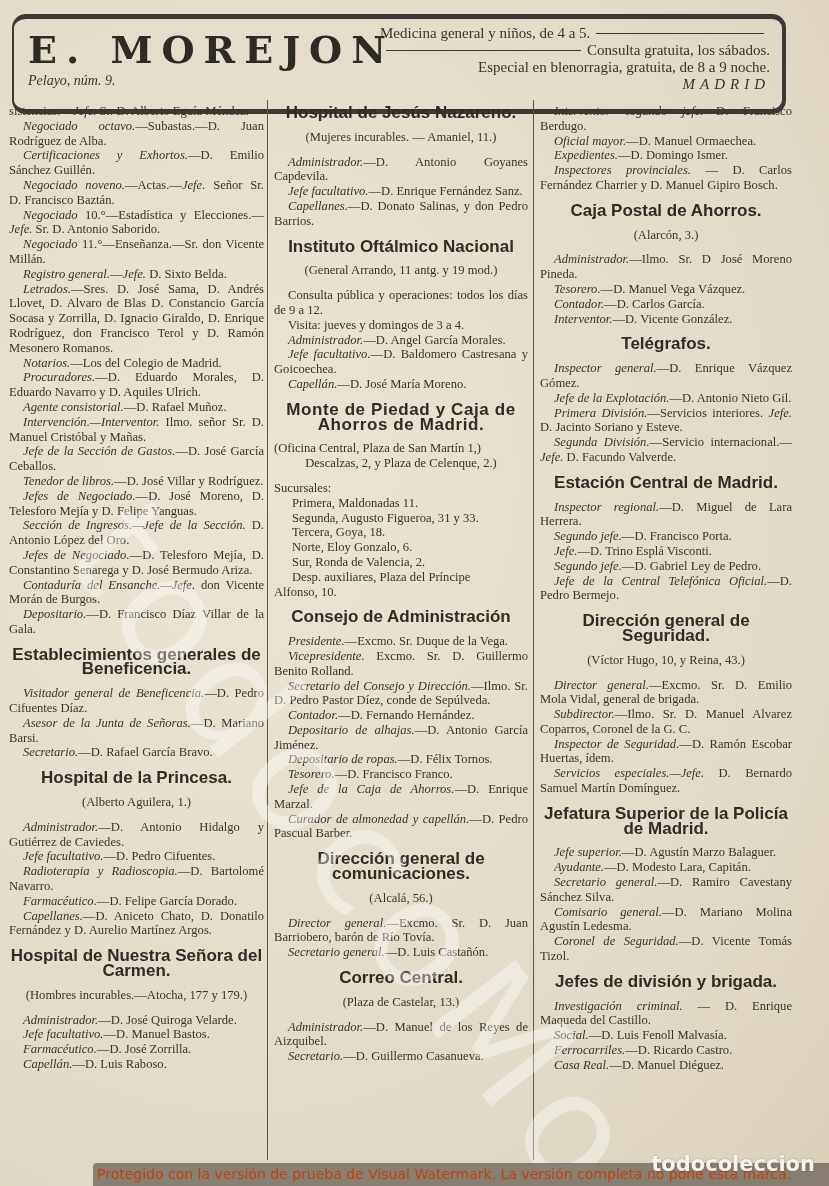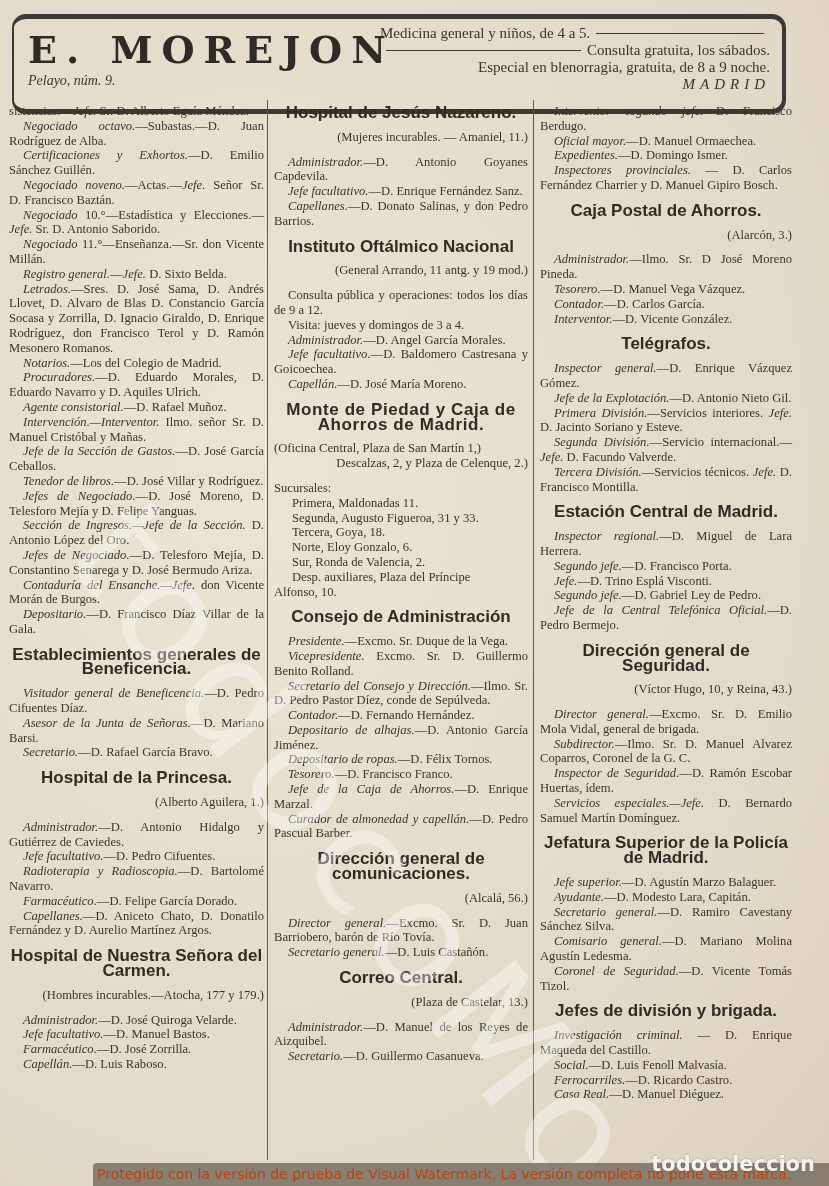--- a/index.html
+++ b/index.html
@@ -43,21 +43,21 @@
   .col3 { left:540px; width:252px; }
   .vline { position:absolute; top:100px; width:1px; background:#5d574d; }
   .p { margin:0; text-indent:14px; }
   .p.noind { text-indent:0; }
   .p i { font-style:italic; }
   .h {
     font-family:"Liberation Sans", sans-serif; font-weight:bold; font-size:17px;
     text-align:center; margin:11px 0 9px 0; line-height:14.8px; color:#2f2b25;
   }
   .h.sp { letter-spacing:0.6px; }
-  .addr { text-align:right; margin:0 0 10px 0; }
+  .addr { text-align:center; margin:0 0 10px 0; }
   .suc { padding-left:18px; }
 
   .wm-bar {
     position:absolute; left:93px; top:1163px; width:736px; height:23px;
     background:rgba(120,112,100,0.85); border-radius:4px 0 0 0;
     color:#c2410c; font-family:"DejaVu Sans", sans-serif; font-size:14px;
     line-height:23px; padding-left:4px; box-sizing:border-box; white-space:nowrap;
   }
   .wm-logo {
     position:absolute; right:14px; top:1152px; color:#f7f4ef;
@@ -190,21 +190,20 @@
     <div class="addr">(Alarcón, 3.)</div>
     <p class="p"><i>Administrador.</i><span>—Ilmo. Sr. D José Moreno Pineda.</span></p>
     <p class="p"><i>Tesorero.</i><span>—D. Manuel Vega Vázquez.</span></p>
     <p class="p"><i>Contador.</i><span>—D. Carlos García.</span></p>
     <p class="p"><i>Interventor.</i><span>—D. Vicente González.</span></p>
     <div class="h">Telégrafos.</div>
     <p class="p"><i>Inspector general.</i><span>—D. Enrique Vázquez Gómez.</span></p>
     <p class="p"><i>Jefe de la Explotación.</i><span>—D. Antonio Nieto Gil.</span></p>
     <p class="p"><i>Primera División.</i><span>—Servicios interiores. </span><i>Jefe.</i><span> D. Jacinto Soriano y Esteve.</span></p>
     <p class="p"><i>Segunda División.</i><span>—Servicio internacional.—</span><i>Jefe.</i><span> D. Facundo Valverde.</span></p>
-    <p class="p"><i>Tercera División.</i><span>—Servicios técnicos. </span><i>Jefe.</i><span> D. Francisco Montilla.</span></p>
     <div class="h">Estación Central de Madrid.</div>
     <p class="p"><i>Inspector regional.</i><span>—D. Miguel de Lara Herrera.</span></p>
     <p class="p"><i>Segundo jefe.</i><span>—D. Francisco Porta.</span></p>
     <p class="p"><i>Jefe.</i><span>—D. Trino Esplá Visconti.</span></p>
     <p class="p"><i>Segundo jefe.</i><span>—D. Gabriel Ley de Pedro.</span></p>
     <p class="p"><i>Jefe de la Central Telefónica Oficial.</i><span>—D. Pedro Bermejo.</span></p>
     <div class="h">Dirección general de Seguridad.</div>
     <div class="addr">(Víctor Hugo, 10, y Reina, 43.)</div>
     <p class="p"><i>Director general.</i><span>—Excmo. Sr. D. Emilio Mola Vidal, general de brigada.</span></p>
     <p class="p"><i>Subdirector.</i><span>—Ilmo. Sr. D. Manuel Alvarez Coparros, Coronel de la G. C.</span></p>

